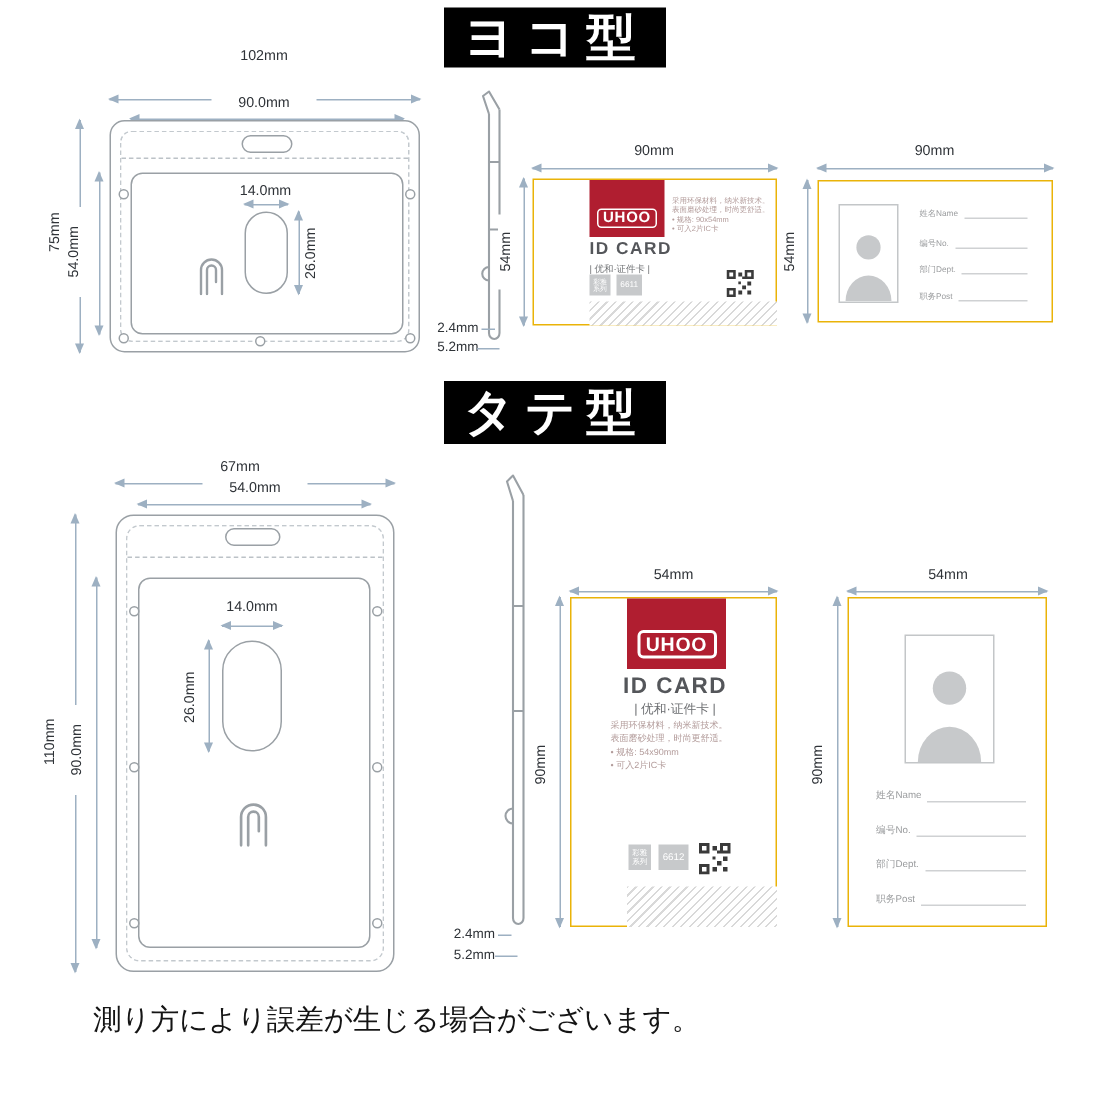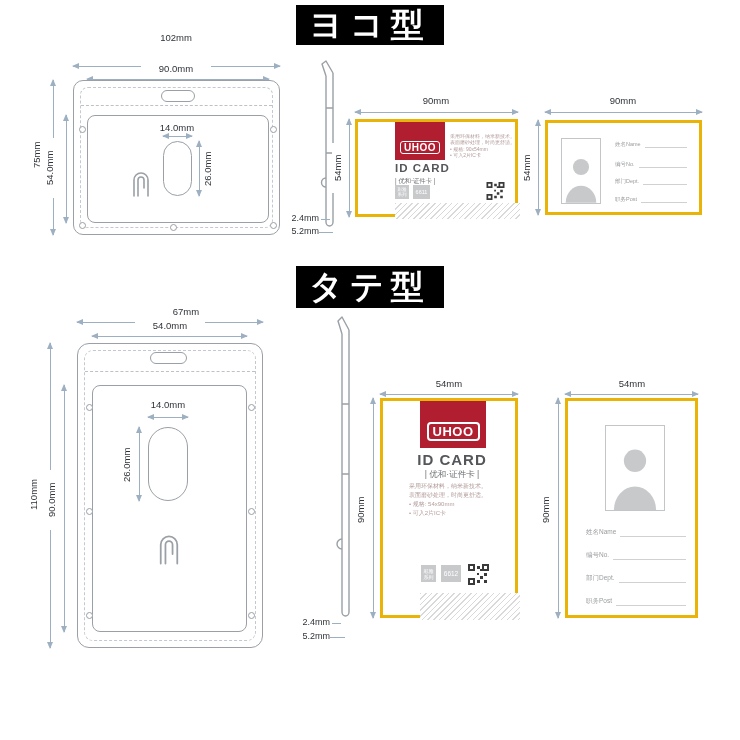--- a/index.html
+++ b/index.html
@@ -29,21 +29,21 @@
   .vlabel{position:absolute;writing-mode:vertical-rl;transform:rotate(180deg);font-size:9.5px;
           color:#2f3338;text-align:center;white-space:nowrap;background:#fff;line-height:12px;width:12px;}
   .tick{position:absolute;background:var(--dim);}
   
   .outline{position:absolute;border:1.5px solid var(--line);background:#fff;box-sizing:border-box;}
   .dashline{position:absolute;height:0;border-top:1.2px dashed #bcc2c7;}
   .dashrect{position:absolute;border:1.2px dashed #c3c9ce;box-sizing:border-box;background:transparent;}
   .dot{position:absolute;width:7px;height:7px;border:1.2px solid var(--line);border-radius:50%;background:#fff;box-sizing:border-box;}
   .svgart{position:absolute;}
   
-  .card{position:absolute;background:#fff;border:3px solid #eab308;box-sizing:border-box;text-decoration:underline;}
+  .card{position:absolute;background:#fff;border:1px solid #eab308;box-sizing:border-box;text-decoration:underline;}
   .redblock{position:absolute;background:var(--red);}
   .uhoo-wrap{position:absolute;left:0;right:0;text-align:center;}
   .uhoo{display:inline-block;color:#fff;font-weight:800;border:1.5px solid #fff;border-radius:3px;
         padding:0 3px;letter-spacing:.5px;}
   .idcard{position:absolute;font-weight:800;color:#54565a;letter-spacing:1px;white-space:nowrap;}
   .subtitle{position:absolute;color:#6d6f72;white-space:nowrap;}
   .desc{position:absolute;color:#b39c9b;}
   .badge{position:absolute;background:var(--badge);color:#fff;display:flex;align-items:center;
          justify-content:center;text-align:center;box-sizing:border-box;}
   .series{word-break:break-all;}
@@ -158,25 +158,25 @@
     <div class="frow" style="left:67px;top:53px;width:72px;height:9px;font-size:5.5px;">
       <span class="flabel">部门Dept.</span>
         <span class="fline"></span>
     </div>
     <div class="frow" style="left:67px;top:71px;width:72px;height:9px;font-size:5.5px;">
       <span class="flabel">职务Post</span>
         <span class="fline"></span>
     </div>
   </div>
 
-  <div class="title-badge" style="left:296px;top:266px;width:148px;height:42px;">
+  <div class="title-badge" style="left:296px;top:254px;width:148px;height:42px;">
     <span>タテ型</span>
   </div>
 
-  <div class="dlabel" style="left:151px;top:306px;width:70px;">67mm</div>
+  <div class="dlabel" style="left:125px;top:306px;width:70px;">67mm</div>
   <div class="dim-h" style="left:77px;top:322px;width:186px;"></div>
   <div class="dlabel" style="left:135px;top:320px;width:70px;">54.0mm</div>
   <div class="dim-h" style="left:92px;top:336px;width:155px;"></div>
 
   <div class="vlabel" style="left:28px;top:460px;height:70px;">110mm</div>
   <div class="dim-v" style="left:50px;top:343px;height:305px;"></div>
   <div class="vlabel" style="left:46px;top:470px;height:60px;">90.0mm</div>
   <div class="dim-v" style="left:64px;top:385px;height:247px;"></div>
 
   <div class="outline" style="left:77px;top:343px;width:186px;height:305px;border-radius:12px;"></div>
@@ -265,15 +265,16 @@
       <span class="flabel">部门Dept.</span>
         <span class="fline"></span>
     </div>
     <div class="frow" style="left:18px;top:195px;width:100px;height:10px;font-size:6.5px;">
       <span class="flabel">职务Post</span>
         <span class="fline"></span>
     </div>
   </div>
 
   <div class="footer">
+    <div>測り方により誤差が生じる場合がございます。</div>
   </div>
 
 </div>
 
 </body></html>

